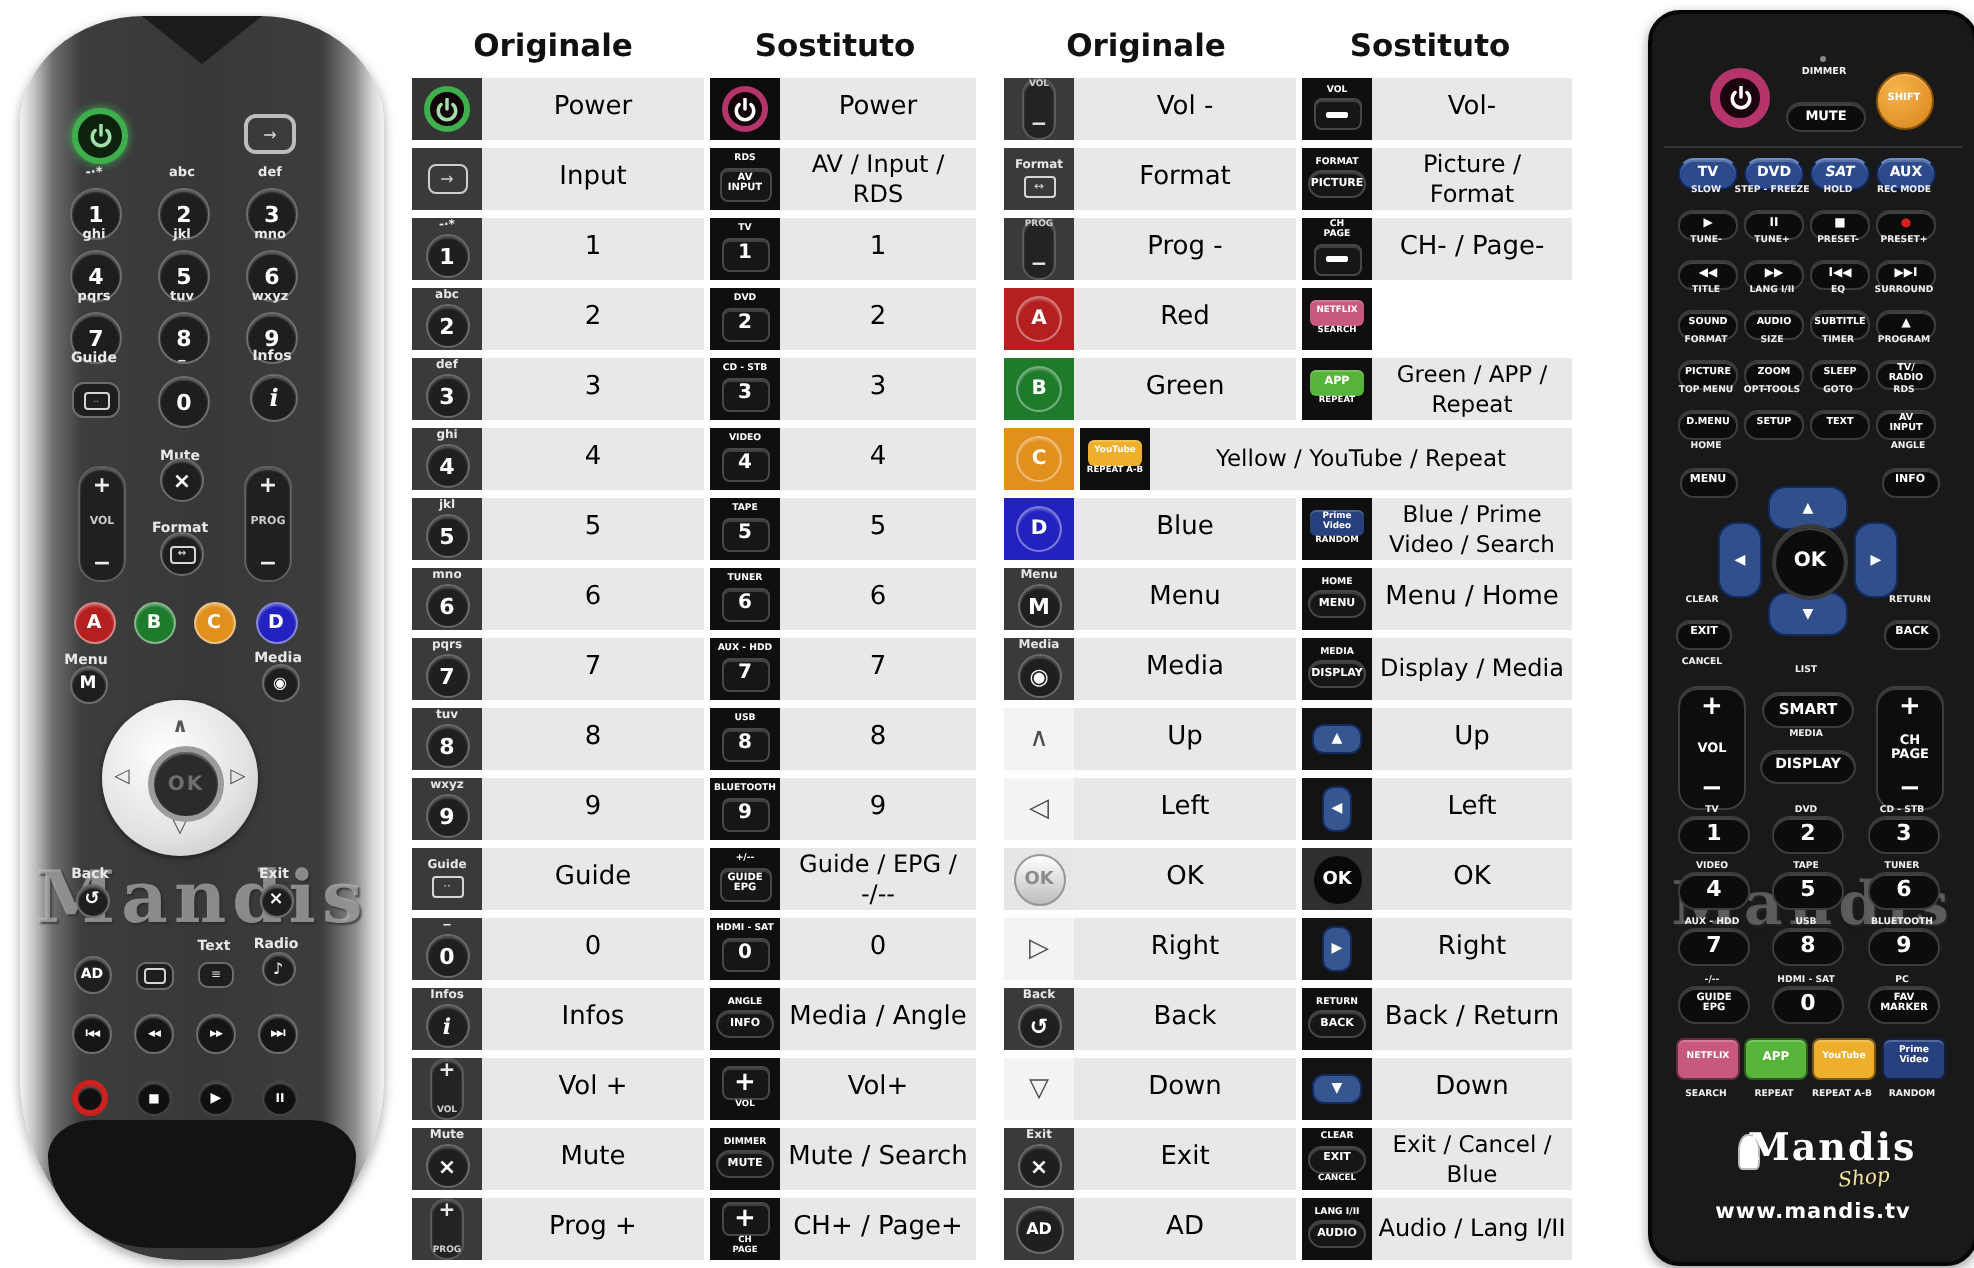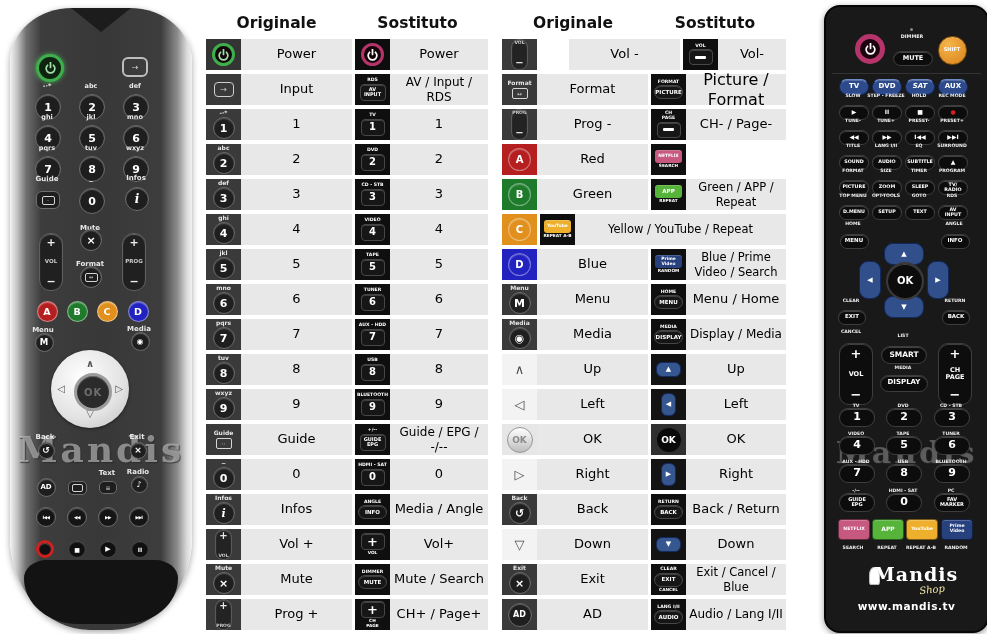--- a/index.html
+++ b/index.html
@@ -398,40 +398,40 @@
     <span>Sostituto</span>
   </div>
   <div class="tbody" id="tbody-right">
       <div class="trow">
         <div class="icel">
           <div style="width: 15px; height: 27px; background: rgb(35, 35, 35); border: 1px solid rgb(90, 90, 90); border-radius: 8px; display: flex; flex-direction: column; align-items: center; justify-content: space-between; padding: 1px 0px; box-shadow: rgba(255, 255, 255, 0.25) 0px 1px 1px inset;">
             <span style="color: rgb(207, 207, 207); font-size: 4.5px; font-weight: bold; line-height: 1;">VOL</span>
             <span style="color: rgb(232, 232, 232); font-size: 10px; font-weight: bold; line-height: 1;">−</span>
           </div>
         </div>
-        <div class="lbl" style="width: 105px; flex: 0 0 auto; margin-left: 32px;">Vol -</div>
+        <div class="lbl" style="width: 105px; flex: 0 0 auto;">Vol -</div>
         <div class="cgap"></div>
         <div class="icel" style="background: rgb(15, 15, 15);">
           <span class="itop" style="font-size: 4.6px; color: rgb(255, 255, 255);">VOL</span>
           <div class="kpill" style="width: 22px; height: 14px; border-radius: 4px;"><div style="width: 11px; height: 3px; background: rgb(255, 255, 255); border-radius: 1px;"></div></div>
         </div>
         <div class="lbl">Vol-</div>
       </div>
       <div class="trow">
         <div class="icel">
           <span class="itop">Format</span>
           <div class="minirect" style="width: 14px; height: 9px; font-size: 6px;">↔</div>
         </div>
         <div class="lbl" style="width: 105px; flex: 0 0 auto;">Format</div>
         <div class="cgap"></div>
         <div class="icel" style="background: rgb(15, 15, 15);">
           <span class="itop" style="font-size: 4.6px; color: rgb(255, 255, 255);">FORMAT</span>
           <div class="kpill" style="width: 27px; height: 12px; border-radius: 7px; font-size: 5.5px;">PICTURE</div>
         </div>
-        <div class="lbl" style="font-size: 16px;">Picture / Format</div>
+        <div class="lbl" style="font-size: 12px;">Picture / Format</div>
       </div>
       <div class="trow">
         <div class="icel">
           <div style="width: 15px; height: 27px; background: rgb(35, 35, 35); border: 1px solid rgb(90, 90, 90); border-radius: 8px; display: flex; flex-direction: column; align-items: center; justify-content: space-between; padding: 1px 0px; box-shadow: rgba(255, 255, 255, 0.25) 0px 1px 1px inset;">
             <span style="color: rgb(207, 207, 207); font-size: 4.5px; font-weight: bold; line-height: 1;">PROG</span>
             <span style="color: rgb(232, 232, 232); font-size: 10px; font-weight: bold; line-height: 1;">−</span>
           </div>
         </div>
         <div class="lbl" style="width: 105px; flex: 0 0 auto;">Prog -</div>
         <div class="cgap"></div>

